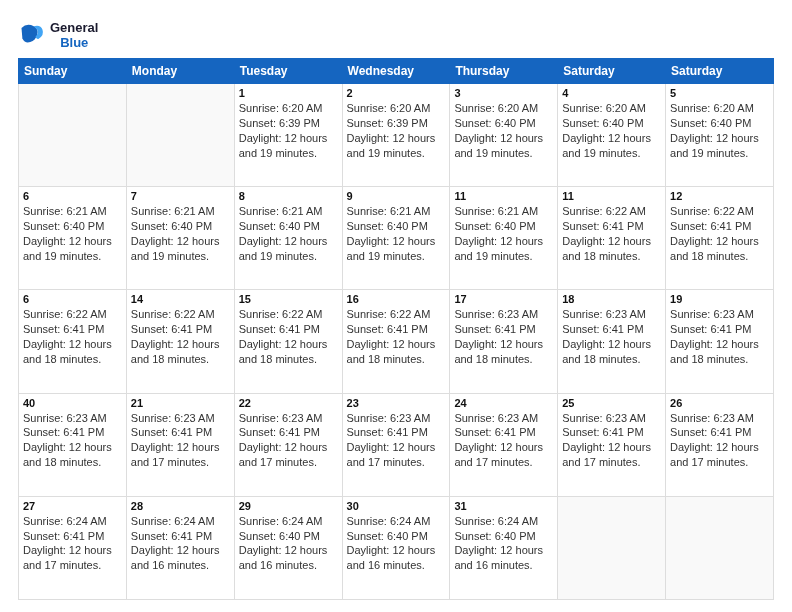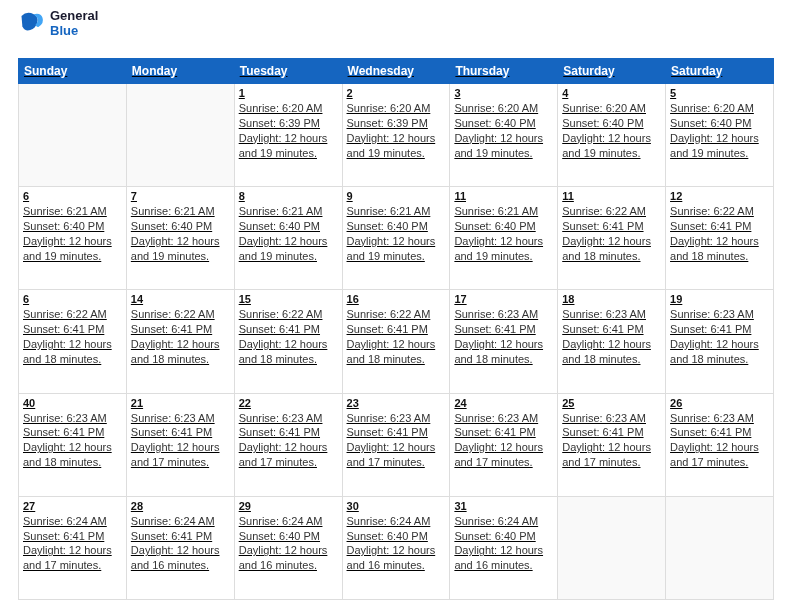--- a/index.html
+++ b/index.html
@@ -6,24 +6,23 @@
     body {
       width: 792px;
       height: 612px;
       font-family: Arial, sans-serif;
       background: #fff;
       overflow: hidden;
     }
     .page {
       width: 792px;
       height: 612px;
-      padding: 8px 18px 12px 18px;
+      padding: 20px 18px 12px 18px;
       display: flex;
       flex-direction: column;
-      gap: 12px;
     }
     .header {
       display: flex;
       justify-content: space-between;
       align-items: flex-start;
       margin-bottom: 8px;
     }
     .logo {
       display: flex;
       align-items: center;
@@ -46,21 +45,20 @@
       font-size: 14px;
       color: #333;
       margin-top: 2px;
     }
     .calendar {
       flex: 1;
       border: 1px solid #ccc;
       border-collapse: collapse;
       width: 100%;
       table-layout: fixed;
-      text-decoration: underline;
     }
     .calendar thead tr th {
       background: #1565c0;
       color: #fff;
       font-size: 12px;
       font-weight: bold;
       text-align: left;
       padding: 5px 5px;
       border: 1px solid #1565c0;
     }
@@ -95,21 +93,21 @@
 <div class="page">
   <div class="header">
     <div class="logo">
       <svg class="logo-icon" viewBox="0 0 32 32">
         <rect x="0" y="0" width="32" height="32" fill="none"></rect>
         <path d="M4 8 Q10 2 18 6 Q24 9 22 16 Q20 22 14 24 Q8 26 5 20 Z" fill="#1565c0"></path>
         <path d="M18 6 Q26 4 28 10 Q30 16 24 20 Q22 22 20 18 Q24 14 22 10 Z" fill="#42a5f5"></path>
       </svg>
       <div>
         <div style="font-size:13px;font-weight:bold;color:#1a1a2e;">General</div>
-        <div style="font-size:13px;font-weight:bold;color:#1565c0;">Blue</div>
+        <div style="font-size:13px;font-weight:bold;color:#1565c0;text-align:center;">Blue</div>
       </div>
     </div>
     <div class="title-block">
       <div class="main-title"></div>
       <div class="subtitle"></div>
     </div>
   </div>
 
   <table class="calendar">
     <thead>

